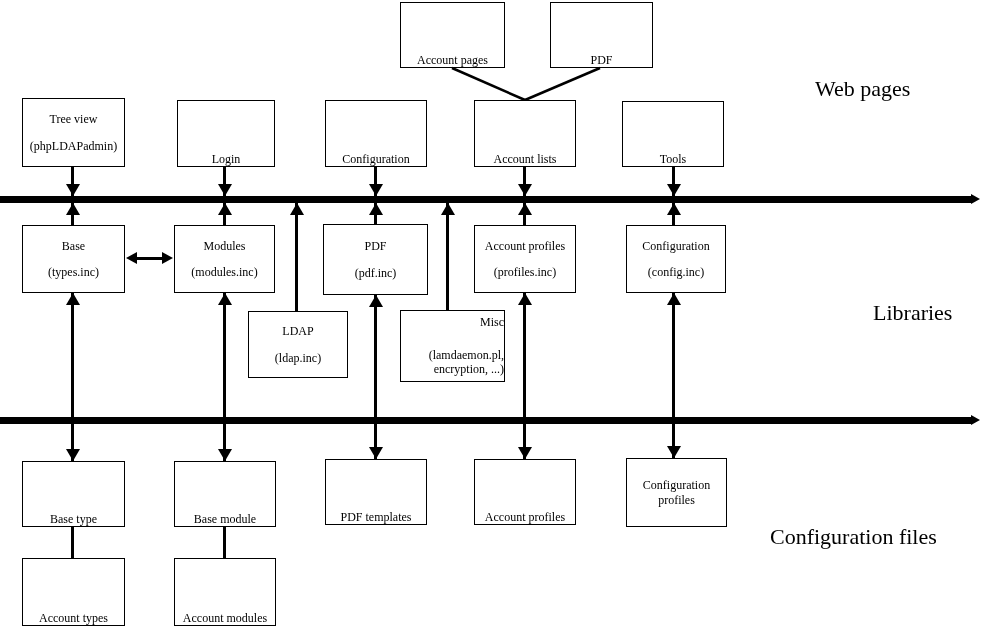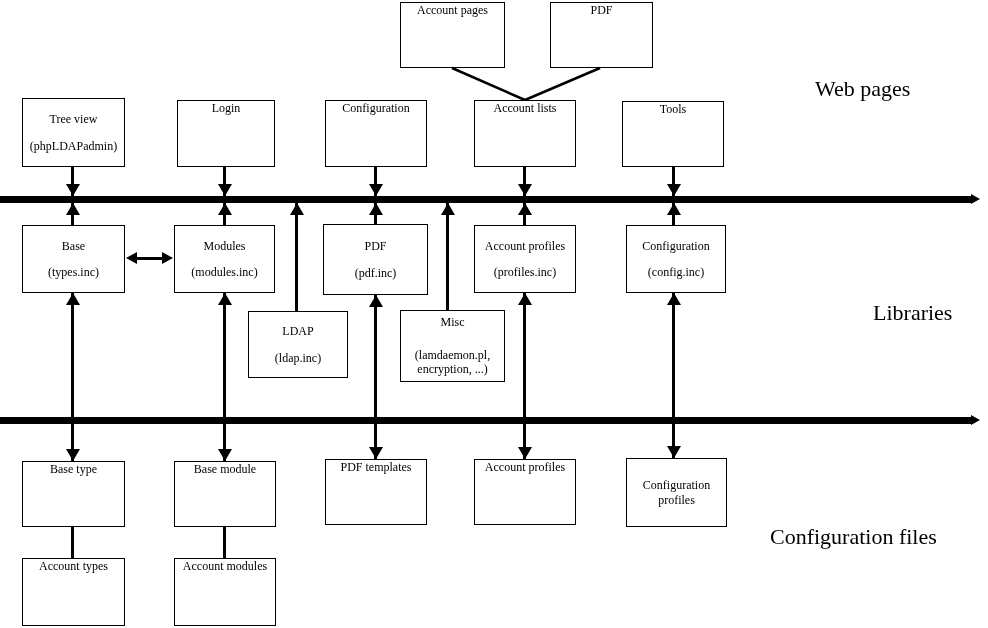--- a/index.html
+++ b/index.html
@@ -16,24 +16,24 @@
     background:#fff;
     border:1px solid #000;
     box-sizing:border-box;
     display:flex;
     flex-direction:column;
     align-items:center;
     text-align:center;
     font-size:12px;
     line-height:14px;
   }
-  .node.center{justify-content:flex-start;}
+  .node.center{justify-content:flex-end;}
   .node.spread2{justify-content:space-evenly;}
   .node.tight{justify-content:center;line-height:15px;}
-  .node.misc{justify-content:flex-start;padding:4px 0 5px 0;}
+  .node.misc{justify-content:flex-start;padding:4px 0 5px 0;align-items:flex-end;}
   .node.misc .gap{margin-top:auto;}
   .node span{display:block;white-space:nowrap;}
   .section-label{
     position:absolute;
     font-size:22px;
     line-height:26px;
     white-space:nowrap;
     text-align:right;
   }
   .bus{position:absolute;height:7px;background:#000;}

